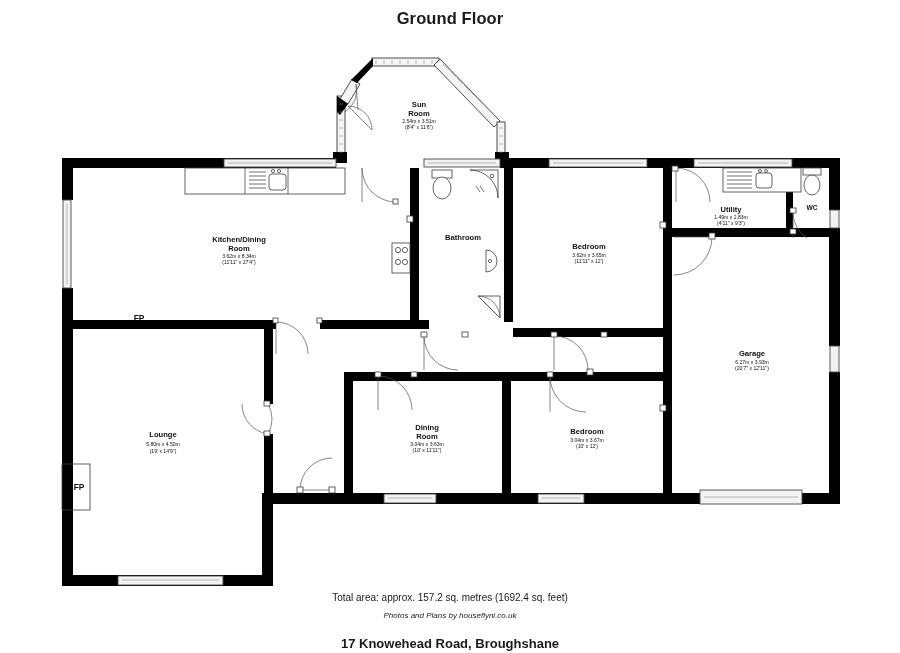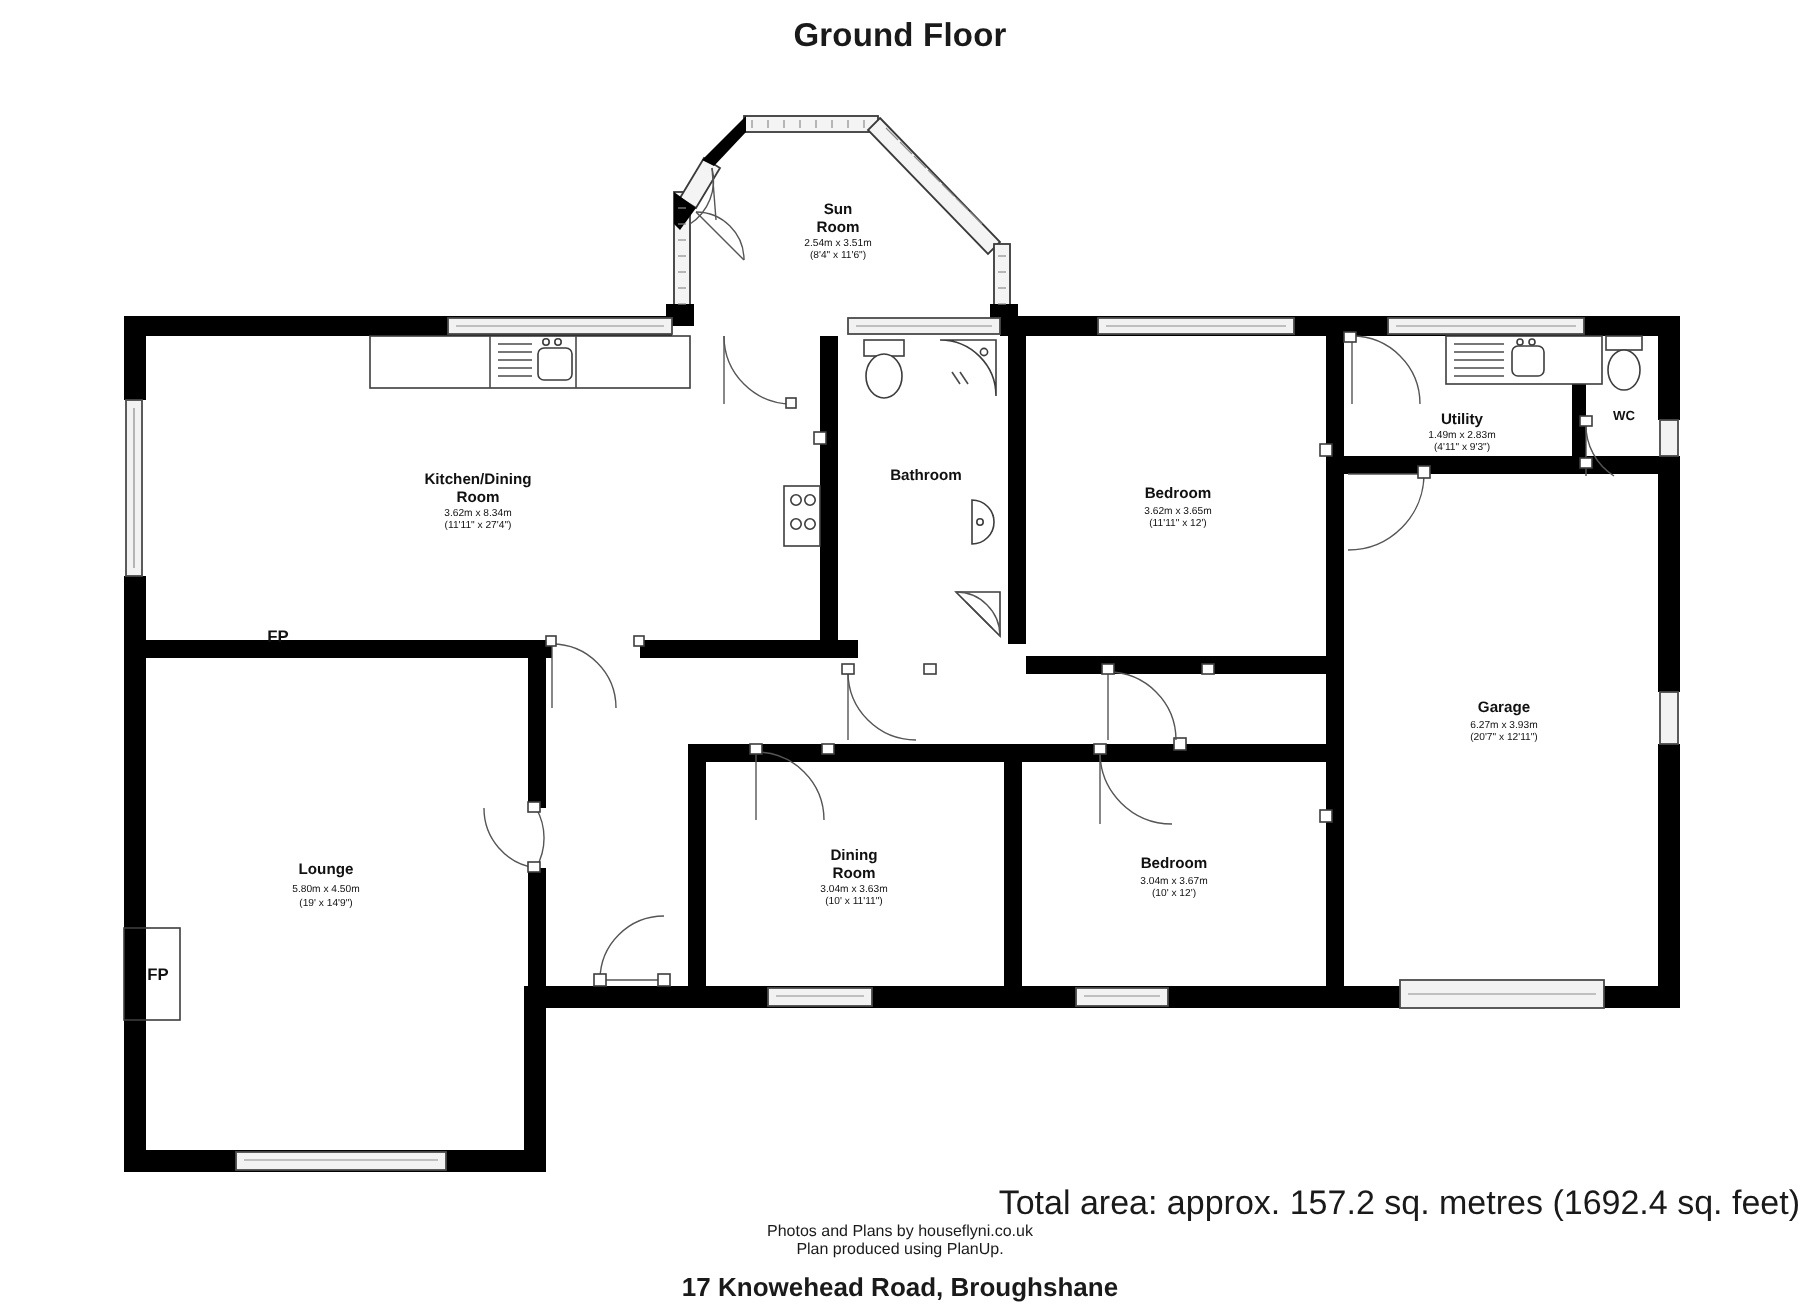--- a/index.html
+++ b/index.html
@@ -34,26 +34,26 @@
     font-weight: bold;
     letter-spacing: 0.1px;
   }
   #title-sub {
     top: 30px;
     font-size: 10px;
     font-weight: normal;
   }
   #total-area {
     top: 592px;
-    font-size: 17px;
-    text-align: right;
+    font-size: 10px;
   }
   #credit-1 {
     top: 611px;
     font-size: 8px;
+    font-style: italic;
   }
   #credit-2 {
     top: 620px;
     font-size: 8px;
   }
   #address {
     top: 636px;
     font-size: 13px;
     font-weight: bold;
   }
@@ -485,16 +485,15 @@
         <text class="rlabel rname" x="587" y="434">Bedroom</text>
         <text class="rlabel rdim" x="587" y="442">3.04m x 3.67m</text>
         <text class="rlabel rdim" x="587" y="448">(10' x 12')</text>
       </g>
 
     </g>
   </svg>
 
   <div class="hdr" id="total-area">Total area: approx. 157.2 sq. metres (1692.4 sq. feet)</div>
   <div class="hdr" id="credit-1">Photos and Plans by houseflyni.co.uk</div>
-  <div class="hdr" id="credit-2">Plan produced using PlanUp.</div>
   <div class="hdr" id="address">17 Knowehead Road, Broughshane</div>
 
 </div>
 
 </body></html>

